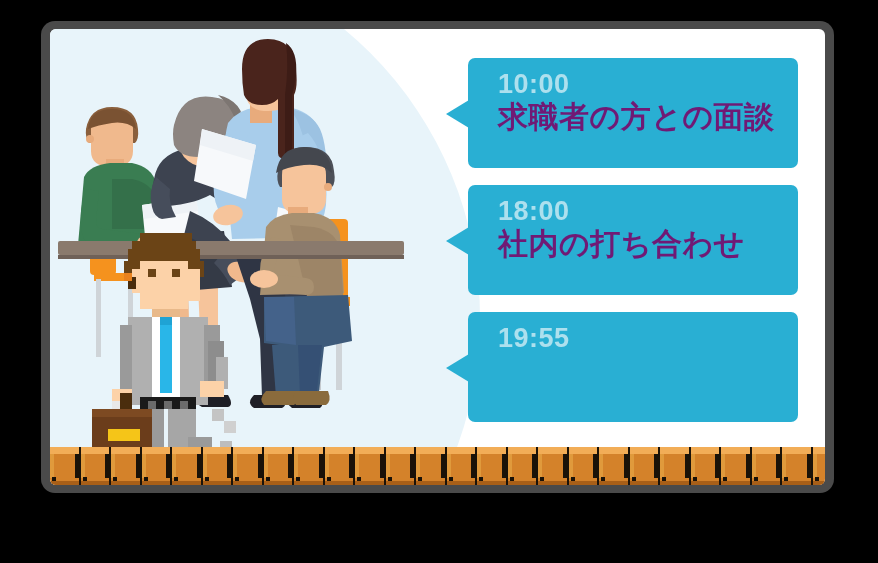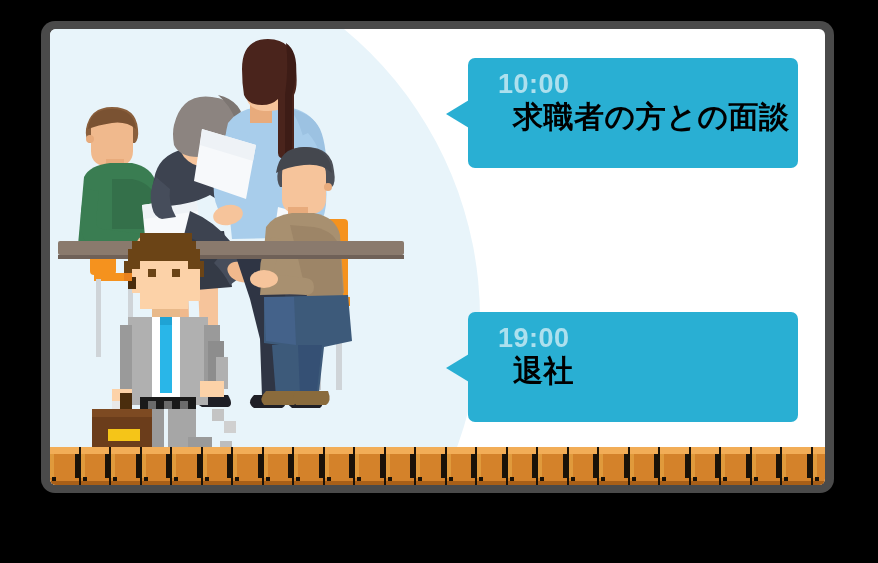--- a/index.html
+++ b/index.html
@@ -82,24 +82,23 @@
   .card-time {
     font-size:27px;
     font-weight:bold;
     color:#ade0ee;
     letter-spacing:0.5px;
     line-height:1.12;
   }
   .card-title {
     font-size:30px;
     font-weight:bold;
-    color:#000000;
+    color:#701a75;
     line-height:1.22;
     letter-spacing:0.5px;
-    margin-left:15px;
   }
   .card-1 { top:29px; }
   .card-2 { top:156px; }
   .card-3 { top:283px; }
 </style>
 </head>
 <body>
 
 <div id="stage">
 
@@ -313,25 +312,29 @@
         <rect x="20" y="63" width="4" height="2" fill="#b8b8b8"></rect>
       </svg>
     </div>
 
     <div class="card card-1">
       <div class="tail"></div>
       <div class="card-time">10:00</div>
       <div class="card-title">求職者の方との面談</div>
     </div>
 
+    <div class="card card-2">
+      <div class="tail"></div>
+      <div class="card-time">18:00</div>
+      <div class="card-title">社内の打ち合わせ</div>
+    </div>
 
     <div class="card card-3">
       <div class="tail"></div>
-      <div class="card-time">19:00</div>
-      <div class="card-title">退社</div>
+      <div class="card-time">19:55</div>
     </div>
 
     <div class="floor" id="floor">
         <div class="brick" style="background: rgb(212, 130, 42); border-right: 2px solid rgb(26, 18, 8);">
           <div style="position: absolute; left: 0px; top: 0px; right: 0px; height: 7px; background: rgb(242, 173, 87);"></div>
           <div style="position: absolute; left: 0px; top: 7px; width: 4px; height: 24px; background: rgb(224, 154, 60);"></div>
           <div style="position: absolute; right: 0px; top: 7px; width: 4px; height: 24px; background: rgb(26, 18, 8);"></div>
           <div style="position: absolute; left: 0px; bottom: 0px; right: 0px; height: 4px; background: rgb(168, 95, 24);"></div>
           <div style="position: absolute; left: 2px; bottom: 4px; width: 4px; height: 4px; background: rgb(26, 18, 8);"></div>
         </div>

